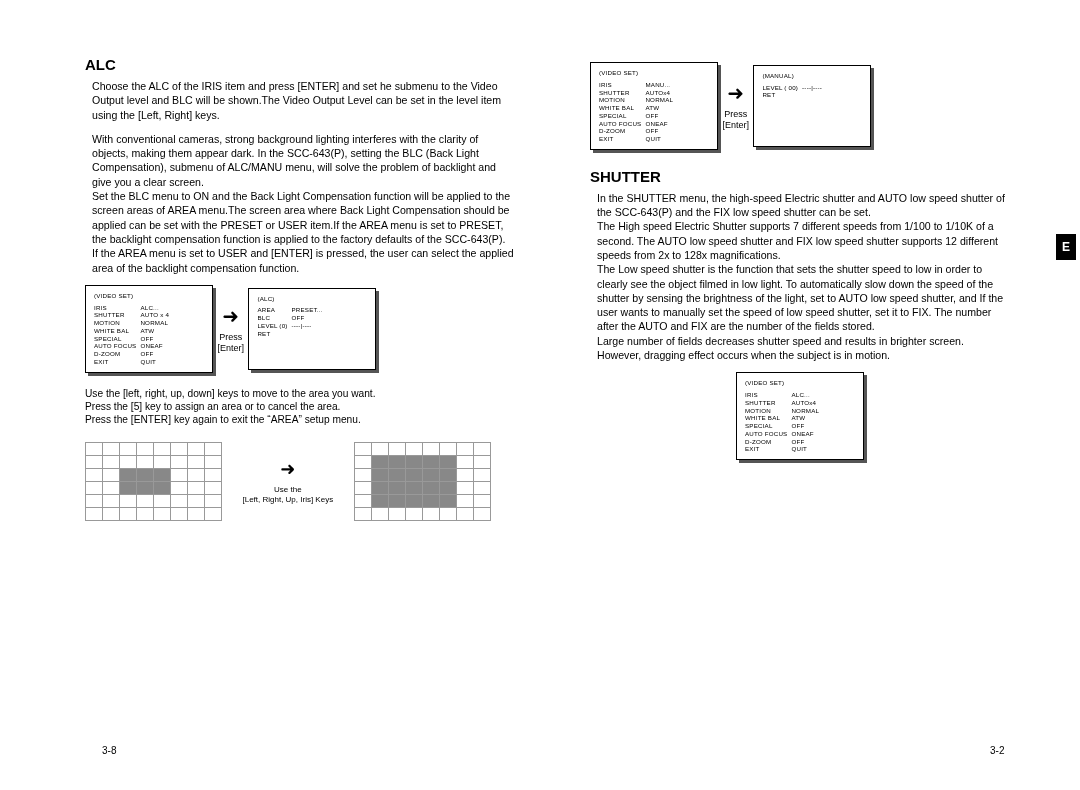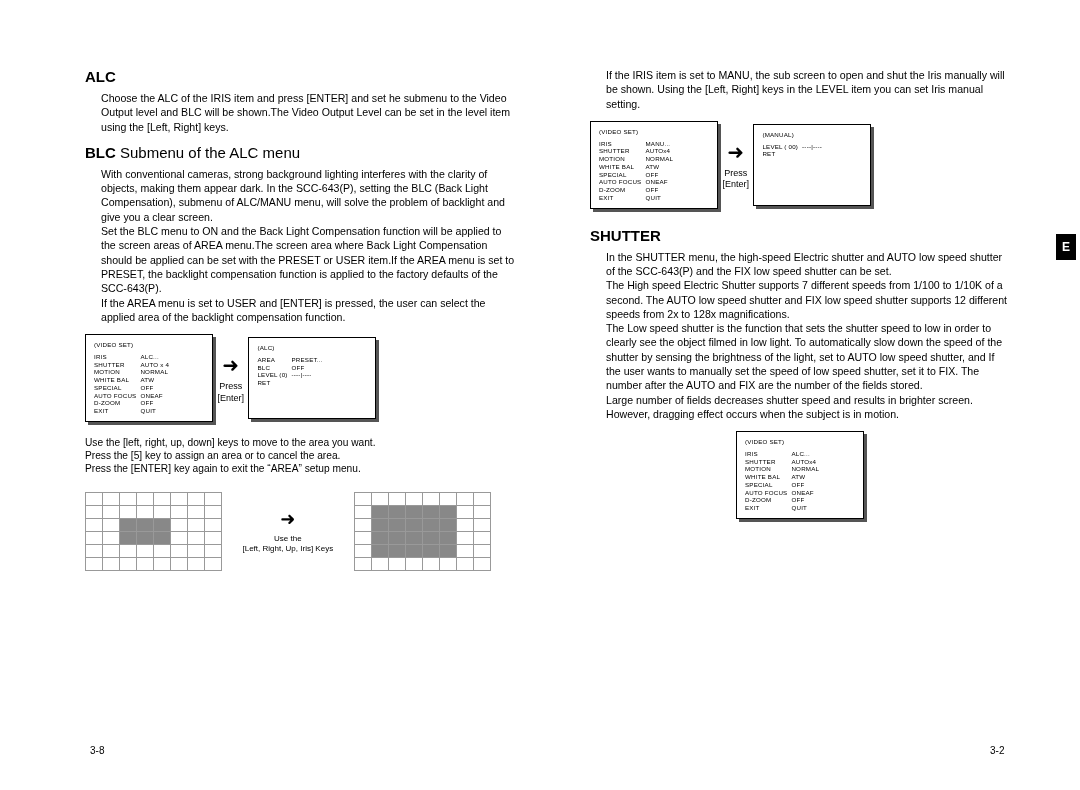--- a/index.html
+++ b/index.html
@@ -8,38 +8,38 @@
     background: #fff;
     font-family: Arial, Helvetica, sans-serif;
     color: #000;
     width: 1080px;
     height: 790px;
     position: relative;
     overflow: hidden;
   }
   .page {
     position: absolute;
-    top: 68px;
+    top: 56px;
     width: 430px;
   }
   .page.left { left: 85px; }
   .page.right { left: 590px; width: 420px; }
 
   h2.section {
     font-size: 15px;
     font-weight: bold;
     margin: 0 0 6px 0;
   }
   h2.section .sub {
     font-weight: normal;
   }
   p.body {
     font-size: 10.6px;
     line-height: 1.35;
-    margin: 0 0 10px 16px;
+    margin: 0 0 10px 7px;
   }
   p.bodysmall {
     font-size: 10.2px;
     line-height: 1.3;
     margin: 0 0 4px 0;
   }
 
   
   .menubox {
     position: relative;
@@ -102,21 +102,21 @@
     font-size: 8px;
     line-height: 1.3;
     margin: 0 16px;
   }
   .gridcaption .glyph { font-size: 18px; display:block; margin-bottom:3px; }
 
   .pageno {
     position: absolute;
     font-size: 10px;
   }
-  .pageno.left { left: 90px; top: 745px; text-align: center; }
+  .pageno.left { left: 102px; top: 745px; text-align: center; }
   .pageno.right { left: 990px; top: 745px; }
 
   .tab {
     position: absolute;
     right: 4px;
     top: 234px;
     width: 20px;
     height: 26px;
     background: #000;
     color: #fff;
@@ -126,23 +126,20 @@
     line-height: 26px;
   }
 </style>
 </head>
 <body>
 
 <div class="page left">
   <h2 class="section">ALC</h2>
   <p class="body">Choose the ALC of the IRIS item and press [ENTER] and set he submenu to the Video Output level and BLC will be shown.The Video Output Level can be set in the level item using the [Left, Right] keys.</p>
 
-  <h2 class="section">
-    <span style="font-weight:bold">BLC</span><span class="sub"> Submenu of the ALC menu</span>
-  </h2>
   <p class="body" style="white-space:pre-line">With conventional cameras, strong background lighting interferes with the clarity of objects, making them appear dark.  In the SCC-643(P), setting the BLC (Back Light Compensation), submenu of ALC/MANU menu, will solve the problem of backlight and give you a clear screen.
 Set the BLC menu to ON and the Back Light Compensation function will be applied to the screen areas of AREA menu.The screen area where Back Light Compensation should be applied can be set with the PRESET or USER item.If the AREA menu is set to PRESET, the backlight compensation function is applied to the factory defaults of the SCC-643(P).
 If the AREA menu is set to USER and [ENTER] is pressed, the user can select the applied area of the backlight compensation function.</p>
 
   <div class="menurow">
     <div class="menubox" style="width:110px" id="menu1"><div class="title">(VIDEO SET)</div><table>
           <tbody>
             <tr>
               <td>IRIS</td>
               <td>ALC...</td>
@@ -339,21 +336,20 @@
               <td></td>
               <td></td>
               <td></td>
             </tr>
           </tbody>
         </table></div>
   </div>
 </div>
 
 <div class="page right">
-  <p class="body">If the IRIS item is set to MANU, the sub screen to open and shut the Iris manually will be shown. Using the [Left, Right] keys in the LEVEL item you can set Iris manual setting.</p>
 
   <div class="menurow">
     <div class="menubox" style="width:110px" id="menu3"><div class="title">(VIDEO SET)</div><table>
           <tbody>
             <tr>
               <td>IRIS</td>
               <td>MANU...</td>
             </tr>
             <tr>
               <td>SHUTTER</td>

